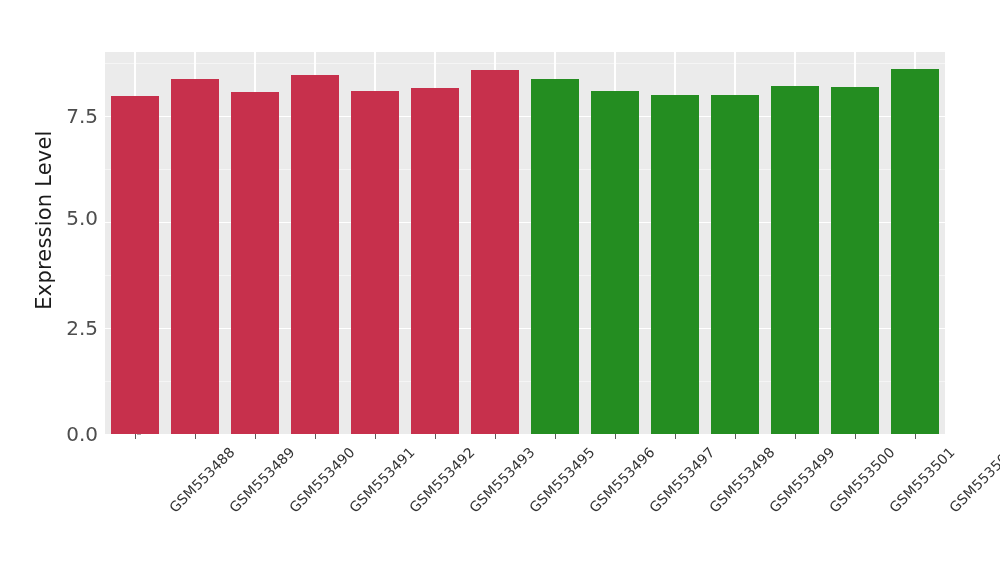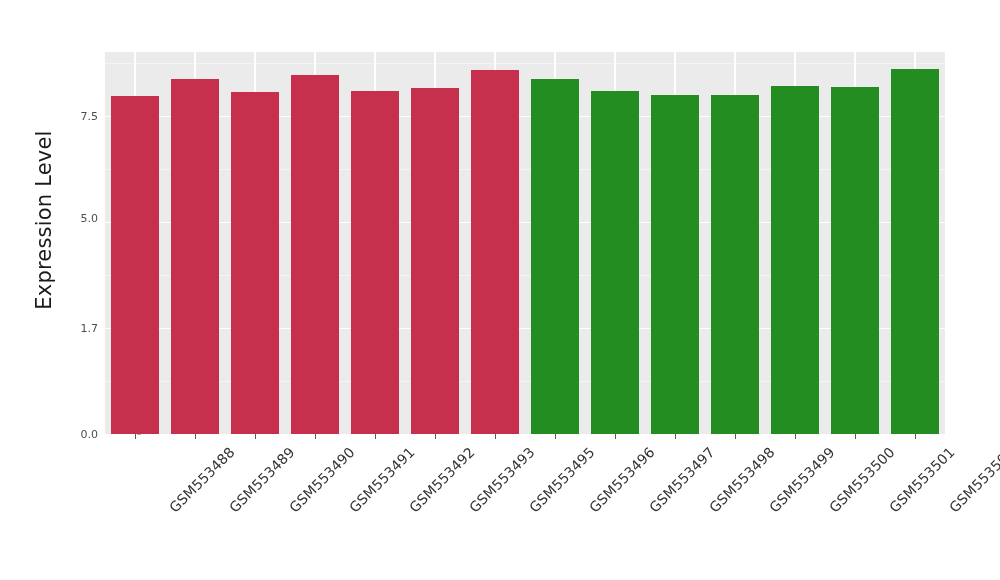--- a/index.html
+++ b/index.html
@@ -43,21 +43,21 @@
     white-space: nowrap;
     letter-spacing: 0.2px;
   }
 
   
   .y-tick-label {
     position: absolute;
     right: 0;
     width: 60px;
     text-align: right;
-    font-size: 11px;
+    font-size: 20px;
     color: #4d4d4d;
     transform: translateY(-50%);
     white-space: nowrap;
   }
   .y-ticks-col {
     position: absolute;
     left: 38px;
     top: 0;
     width: 60px;
     height: 580px;
@@ -137,21 +137,21 @@
 </head>
 <body>
 
 <div id="chart-root">
 
   <div class="y-axis-title">Expression Level</div>
 
   <div class="y-ticks-col" id="y-ticks">
       <div class="y-tick-label" style="top: 434px;">0.0</div>
       <div class="y-tick-mark" style="top: 434px;"></div>
-      <div class="y-tick-label" style="top: 327.889px;">1.7</div>
+      <div class="y-tick-label" style="top: 327.889px;">2.5</div>
       <div class="y-tick-mark" style="top: 327.889px;"></div>
       <div class="y-tick-label" style="top: 218px;">5.0</div>
       <div class="y-tick-mark" style="top: 221.778px;"></div>
       <div class="y-tick-label" style="top: 115.667px;">7.5</div>
       <div class="y-tick-mark" style="top: 115.667px;"></div>
     </div>
 
   <div id="panel">
       <div class="grid-minor-h" style="top: 328.944px;"></div>
       <div class="grid-minor-h" style="top: 222.833px;"></div>

